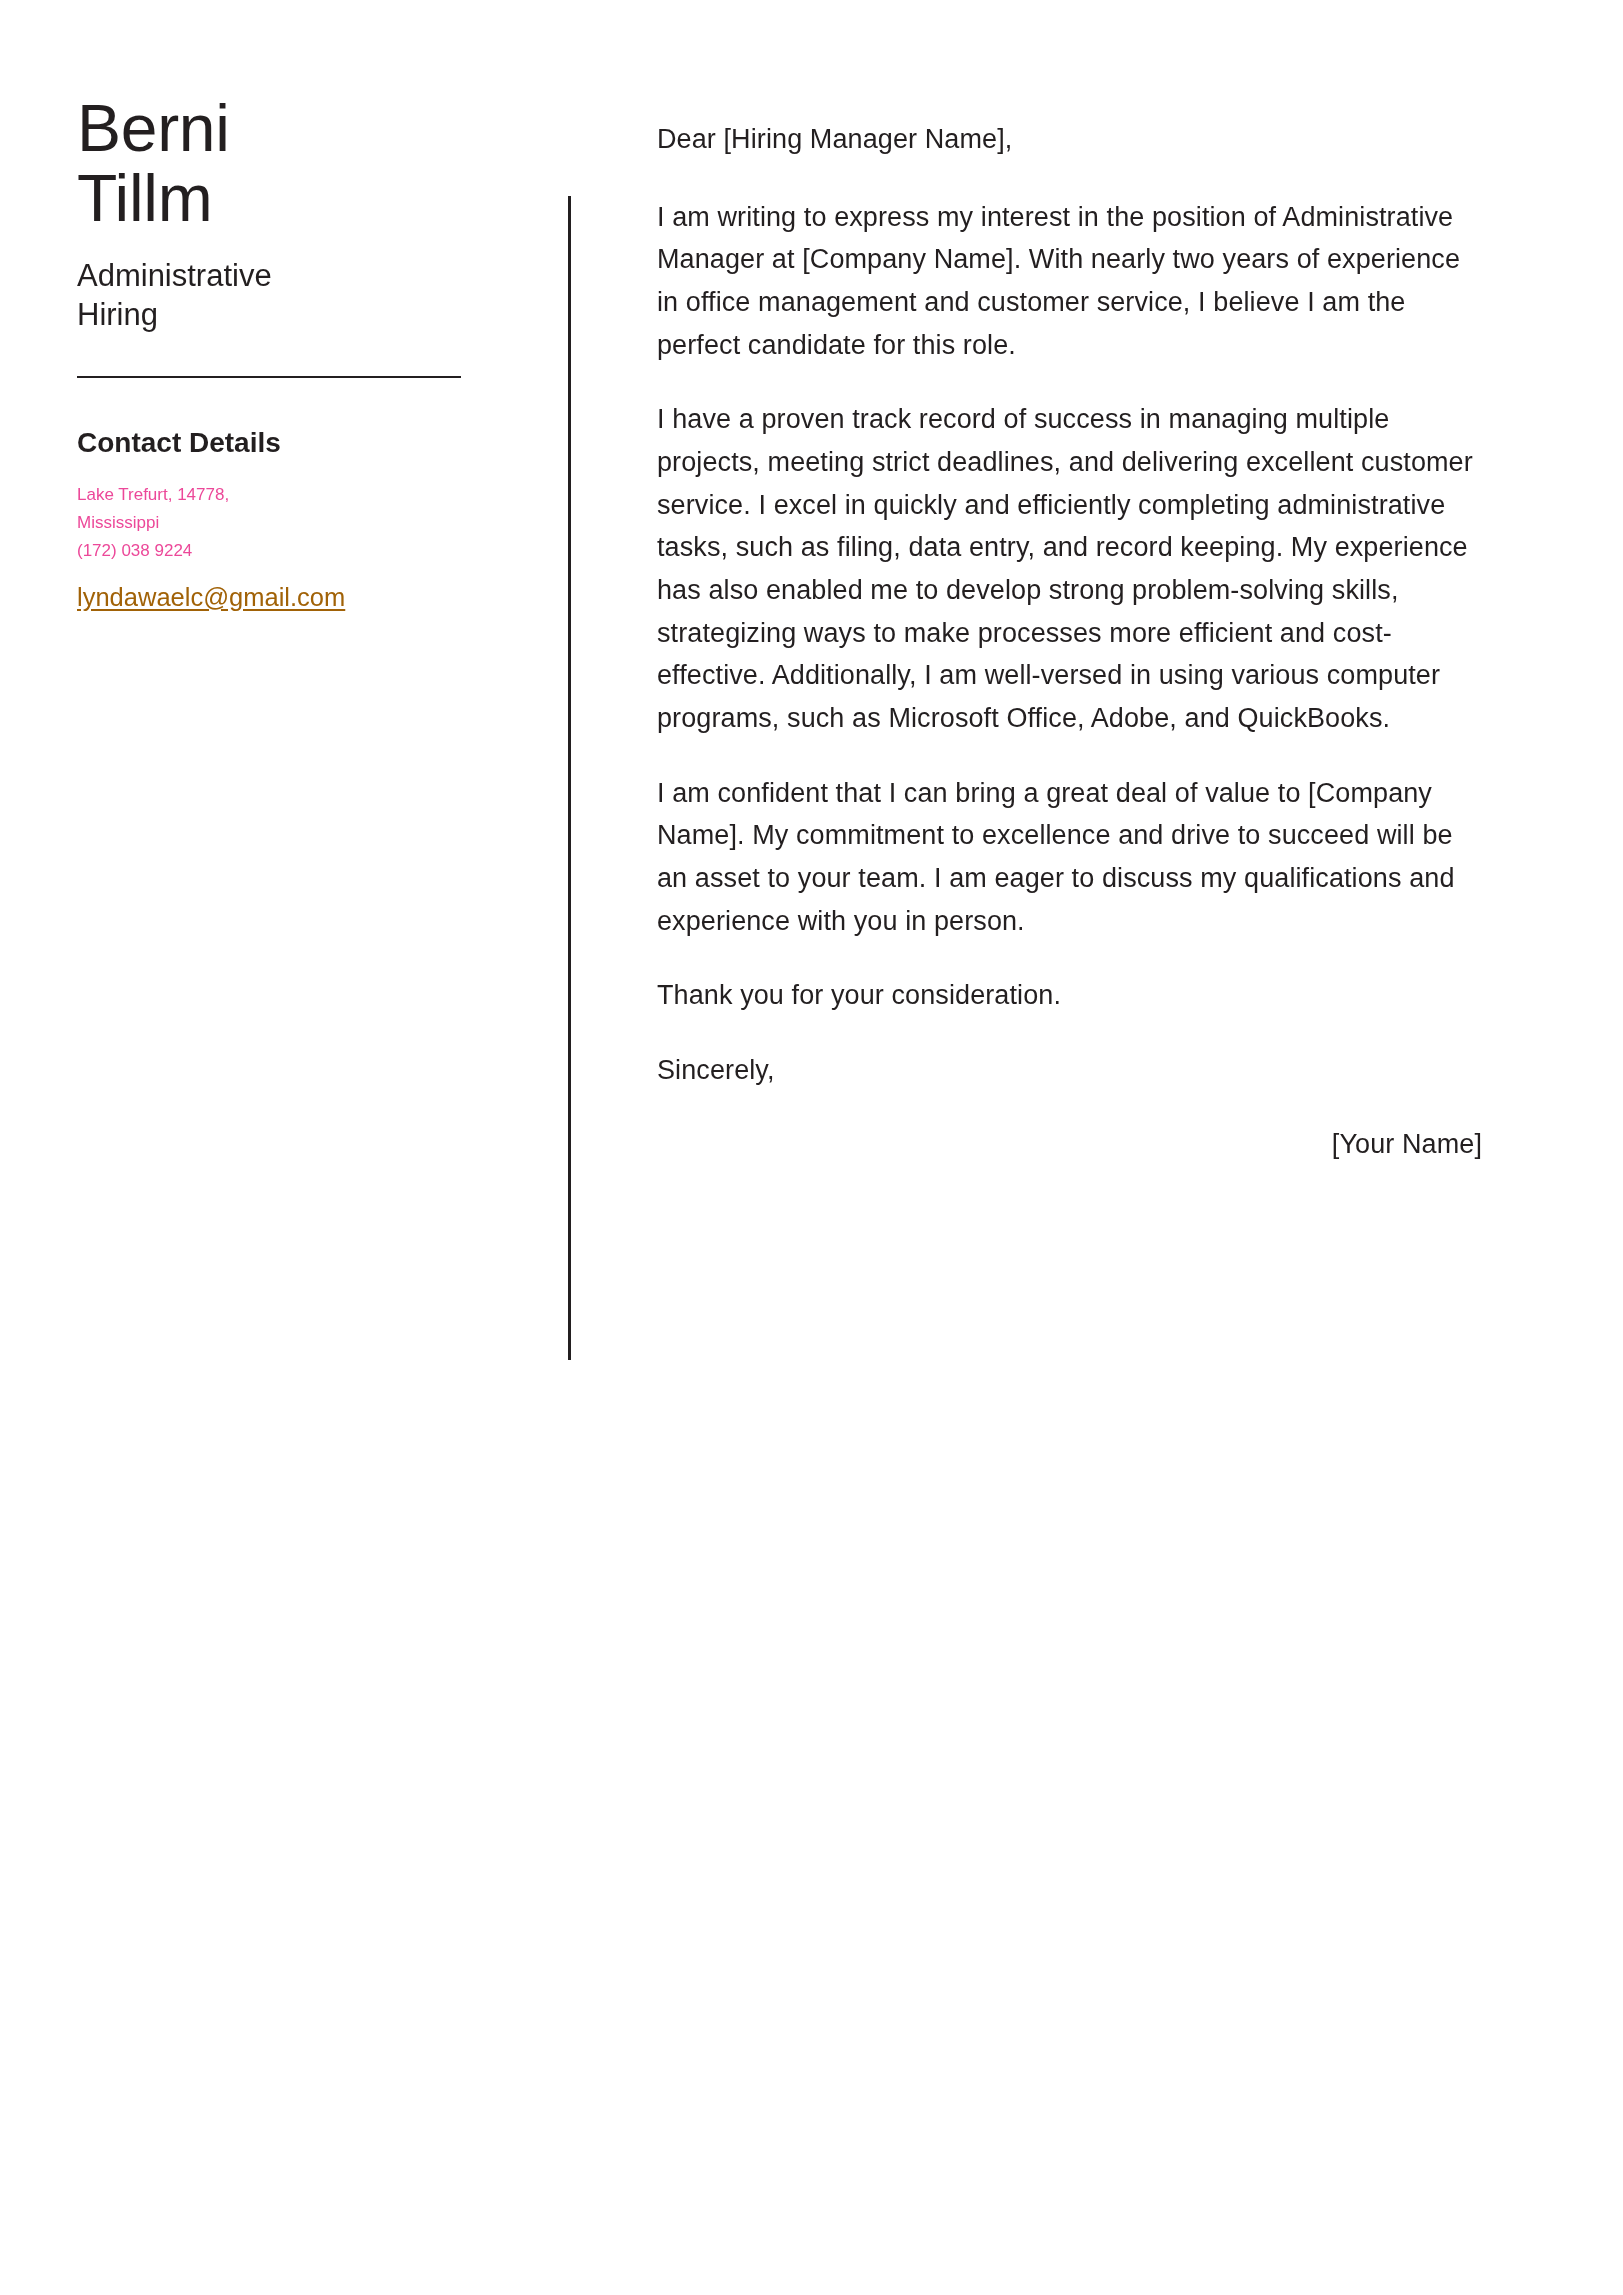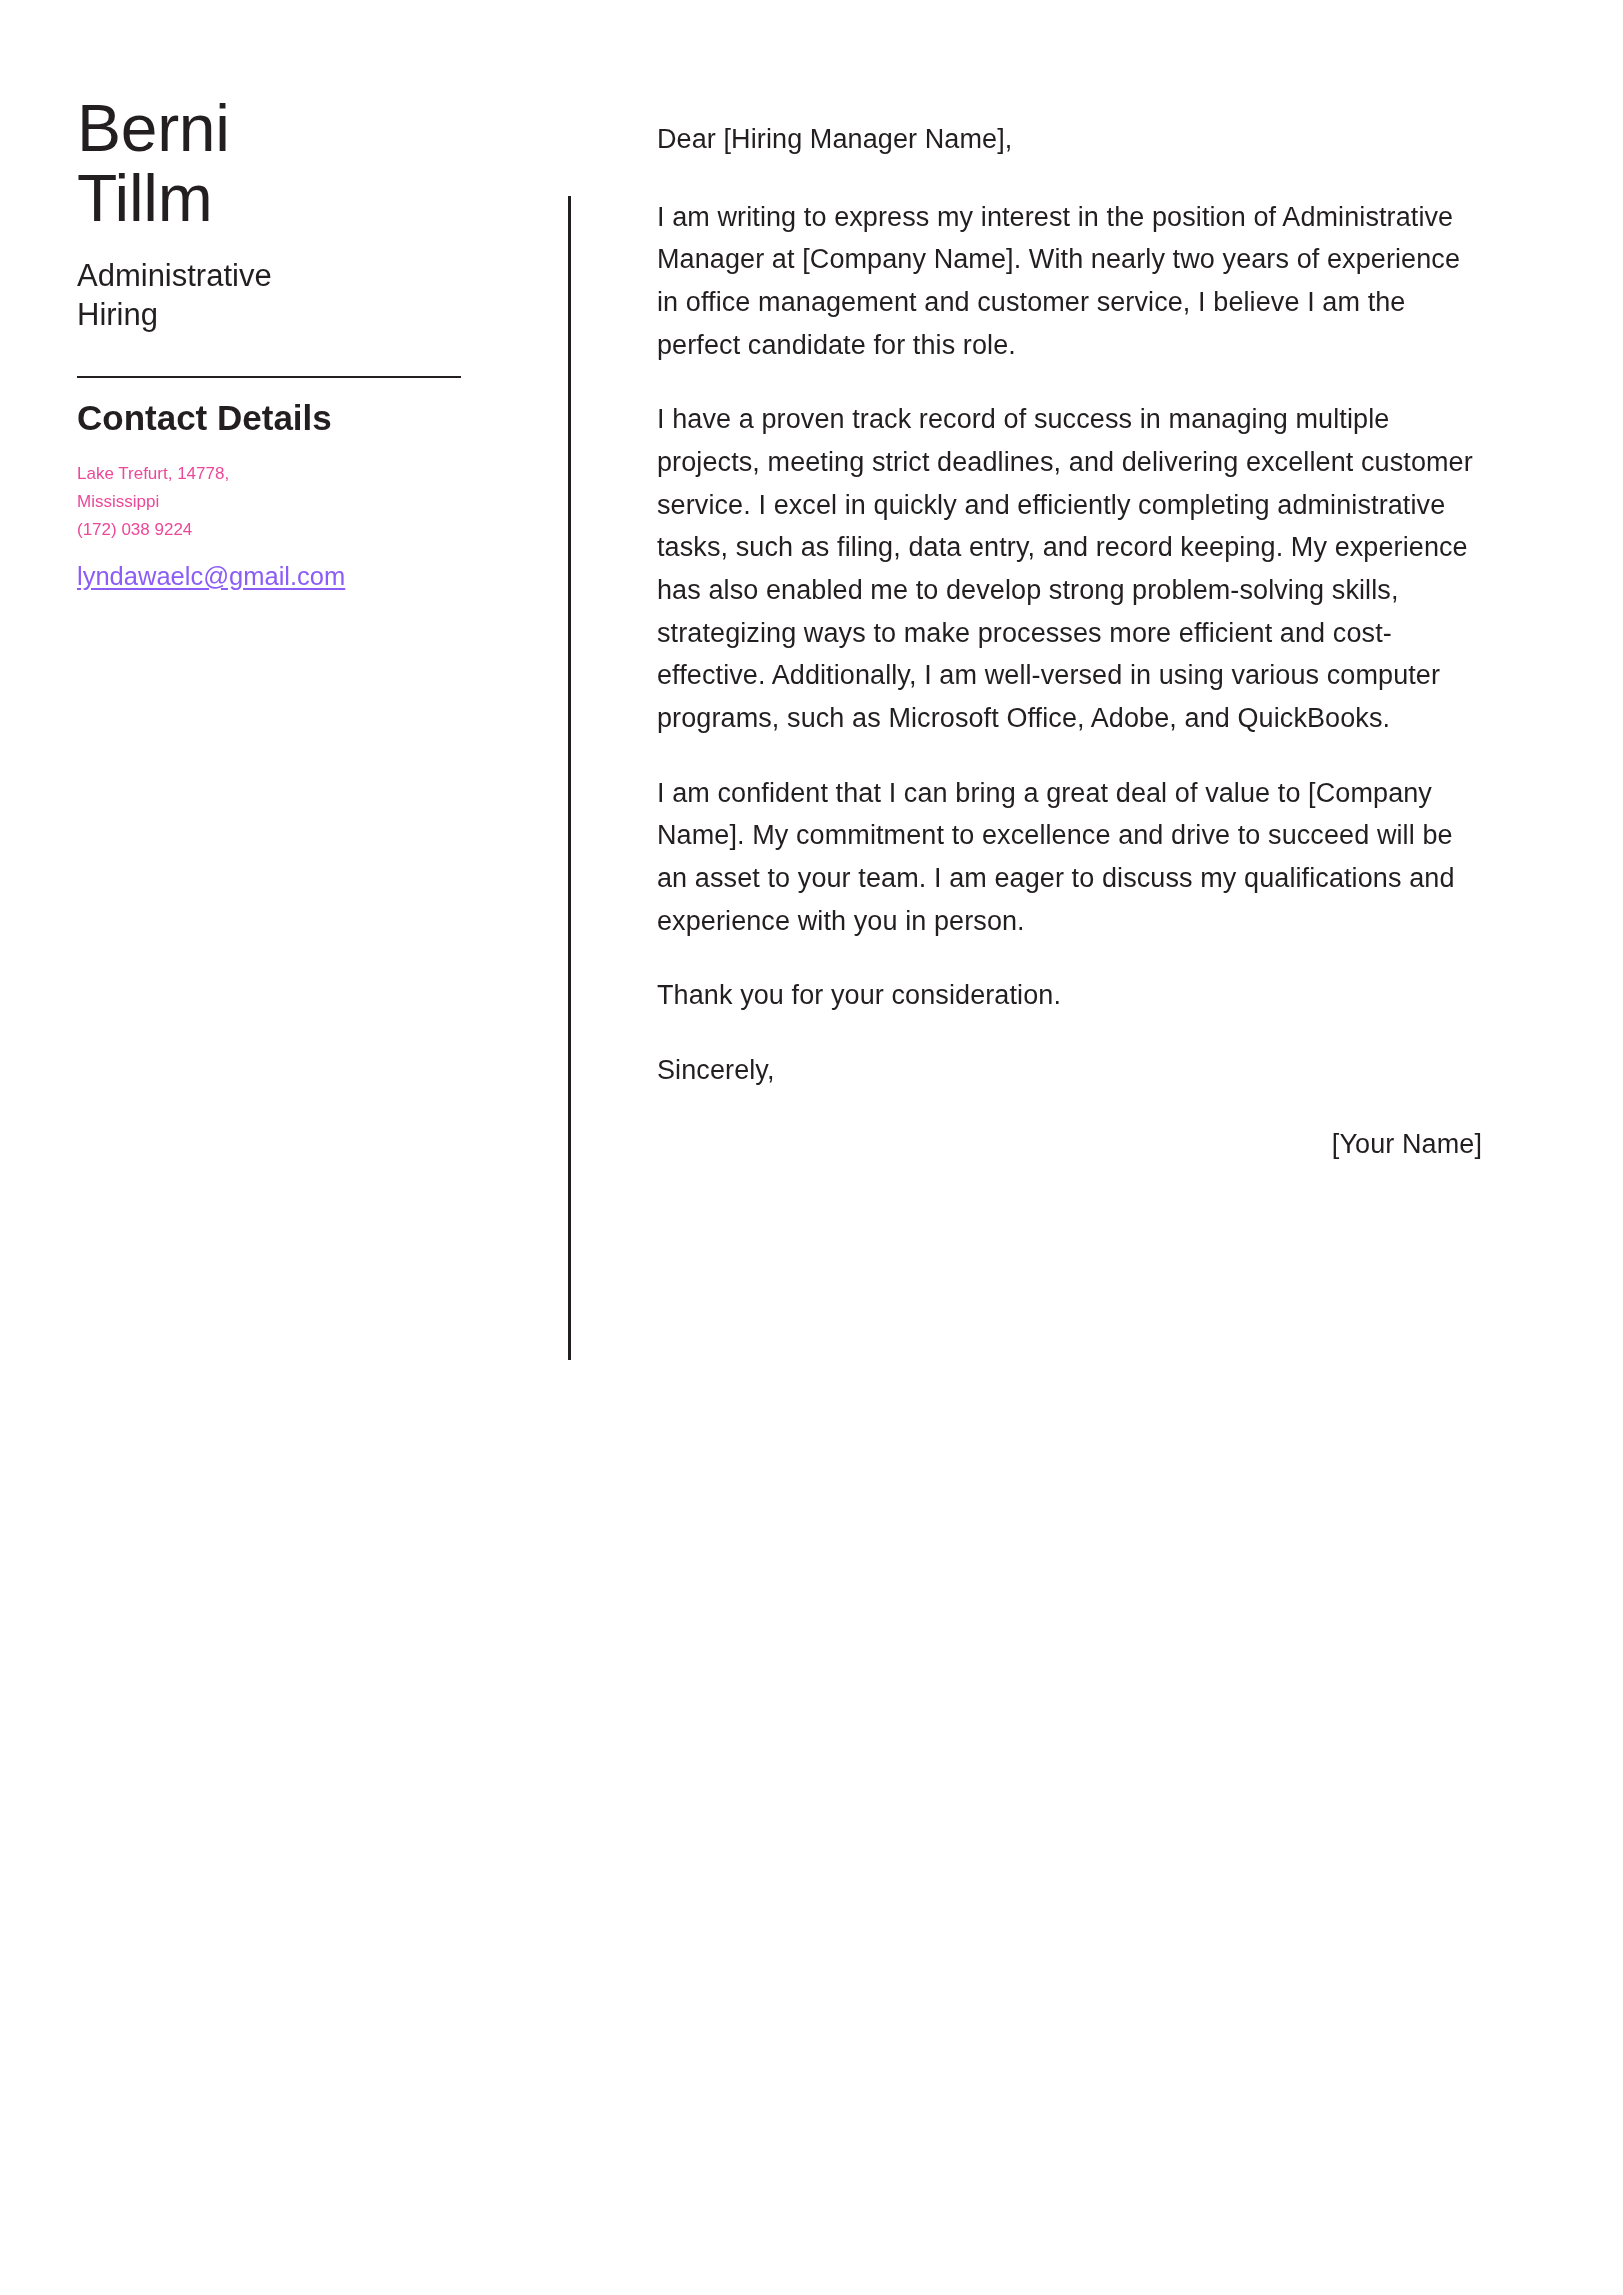--- a/index.html
+++ b/index.html
@@ -53,42 +53,42 @@
   }
 
   .divider {
     margin-top: 41px;
     width: 384px;
     height: 2.6px;
     background: #231f20;
   }
 
   .section-heading {
-    margin-top: 20px;
-    font-size: 35px;
+    margin-top: 49px;
+    font-size: 28px;
     font-weight: 700;
     color: #231f20;
     letter-spacing: 0px;
   }
 
   .contact-list {
     margin-top: 21.6px;
   }
   .contact-line {
     font-size: 17px;
     line-height: 1.64;
     color: #ec4899;
     max-width: 340px;
   }
   .contact-email {
     display: inline-block;
     margin-top: 13px;
     font-size: 25.5px;
     line-height: 1.5;
-    color: #8b5cf6;
+    color: #a16207;
     text-decoration: underline;
     text-underline-offset: 3.3px;
   }
 
   
   .vrule {
     position: absolute;
     left: 568px;
     top: 196px;
     width: 3.3px;

